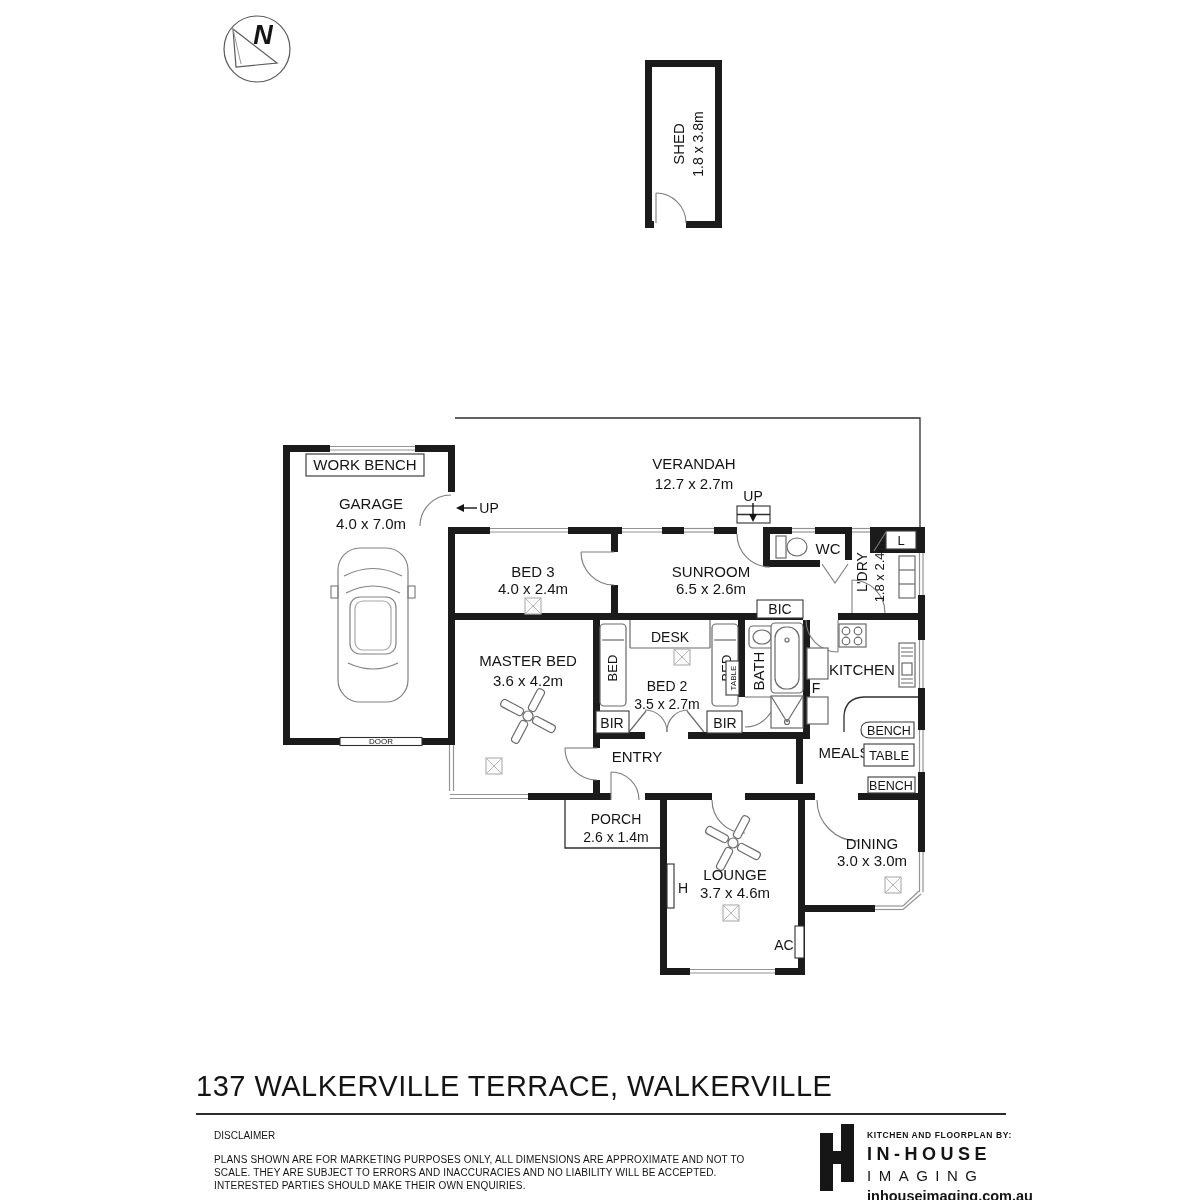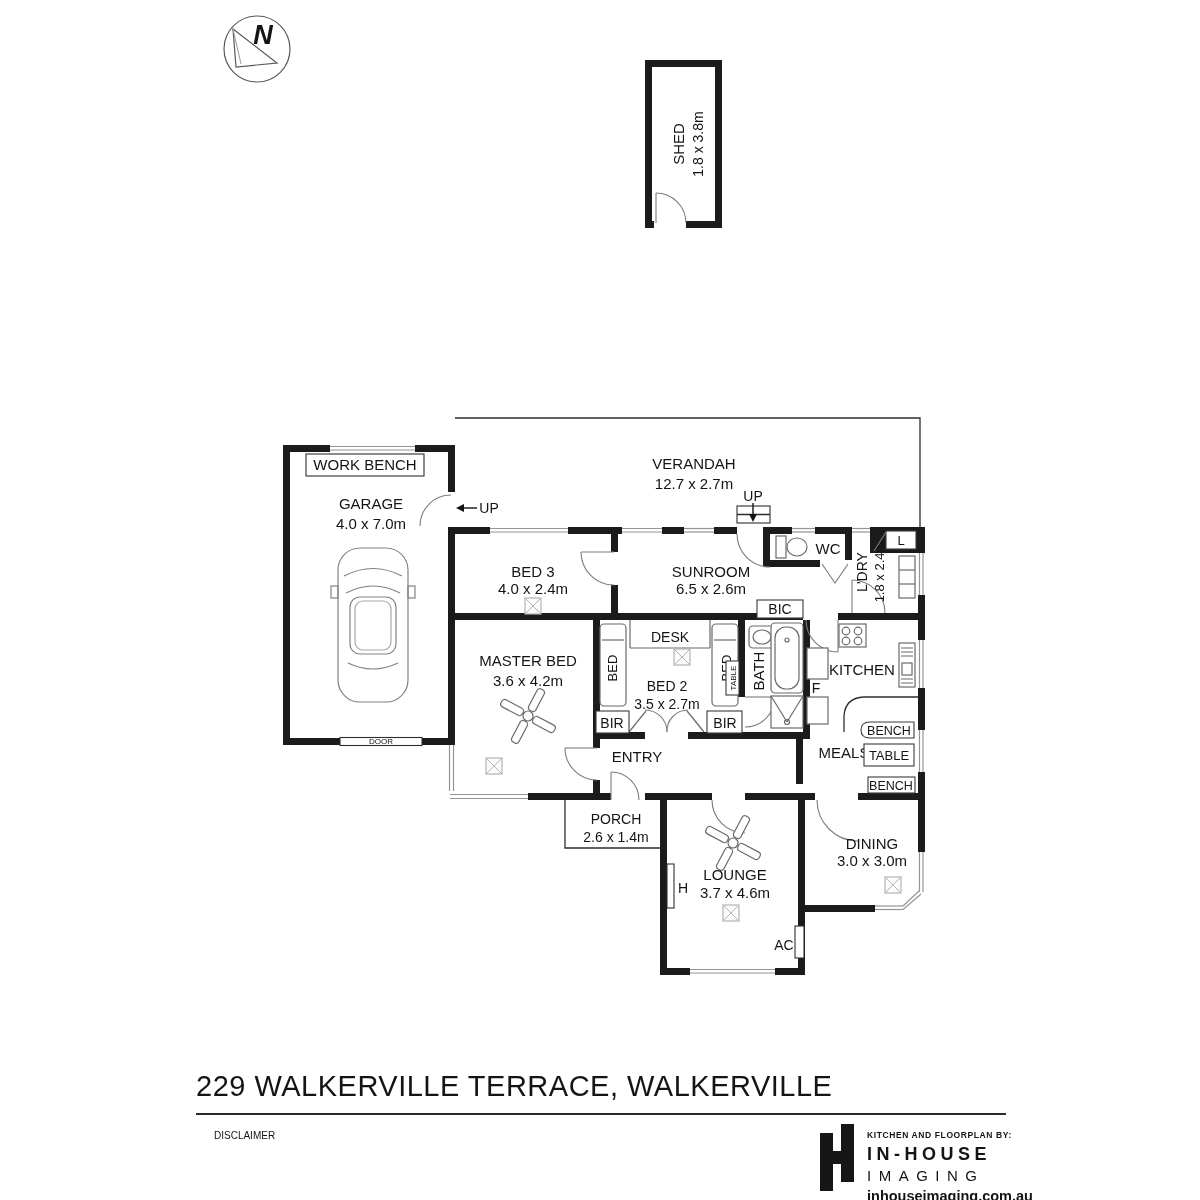--- a/index.html
+++ b/index.html
@@ -388,24 +388,25 @@
     <text class="t15" x="872" y="866">3.0 x 3.0m</text>
     <g>
       <rect class="lightsym" x="885" y="877" width="16" height="16"></rect>
       <line class="lgl" x1="885" y1="877" x2="901" y2="893"></line>
           <line class="lgl" x1="901" y1="877" x2="885" y2="893"></line>
     </g>
   </g>
 
 </svg>
 
-<div class="title-block">229 WALKERVILLE TERRACE, WALKERVILLE</div>
+<div class="title-block">137 WALKERVILLE TERRACE, WALKERVILLE</div>
 
 <div class="disclaimer">
   <div class="dh">DISCLAIMER</div>
+  <div class="db">PLANS SHOWN ARE FOR MARKETING PURPOSES ONLY, ALL DIMENSIONS ARE APPROXIMATE AND NOT TO SCALE. THEY ARE SUBJECT TO ERRORS AND INACCURACIES AND NO LIABILITY WILL BE ACCEPTED. INTERESTED PARTIES SHOULD MAKE THEIR OWN ENQUIRIES.</div>
 </div>
 
 <div class="brand">
   <div class="mark">
     <div class="b1"></div>
         <div class="b2"></div>
         <div class="b3"></div>
   </div>
   <div class="btxt">
     <div class="tagline">KITCHEN AND FLOORPLAN BY:</div>

